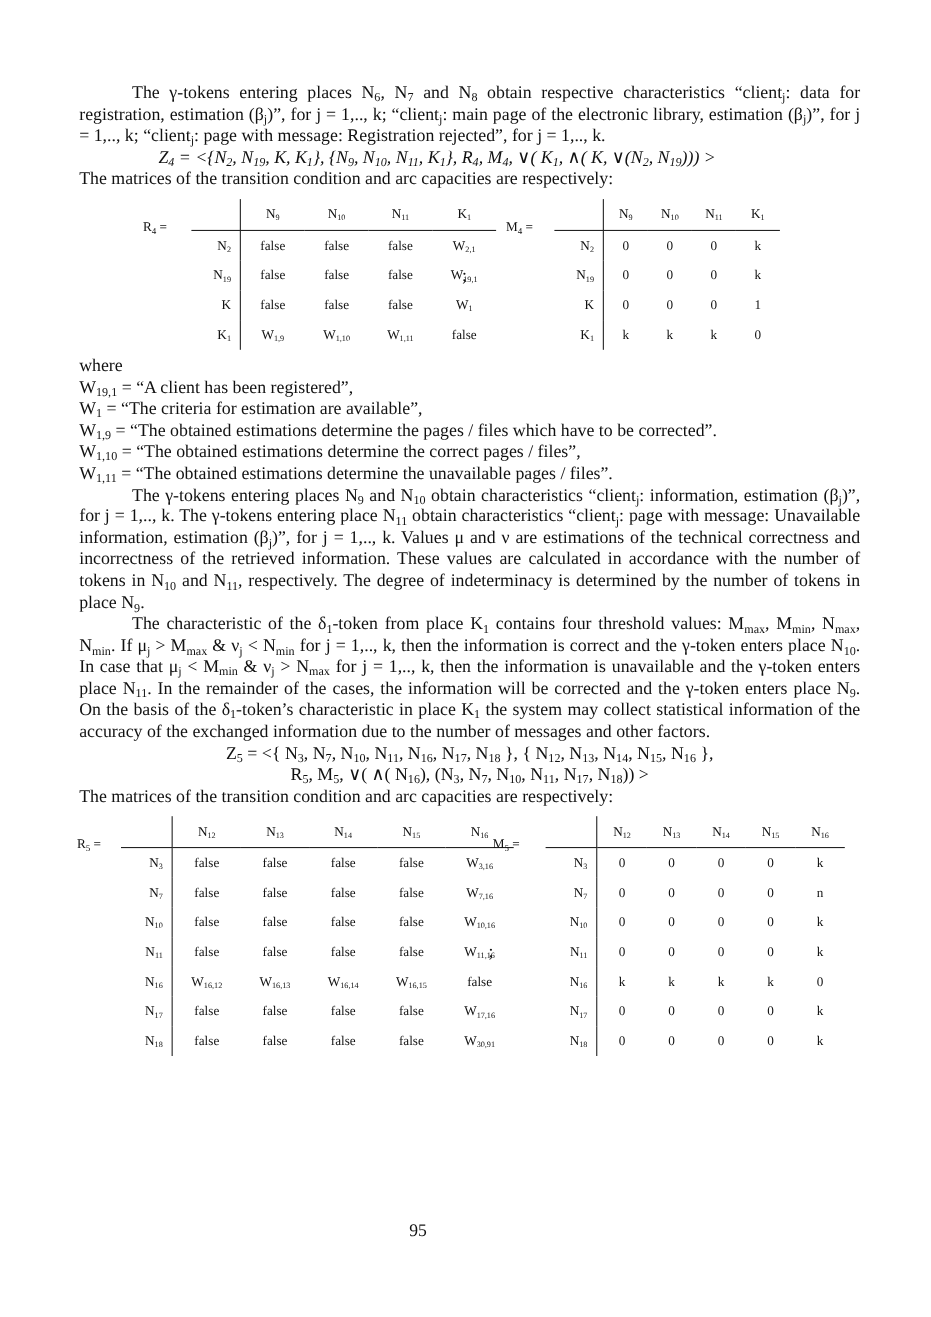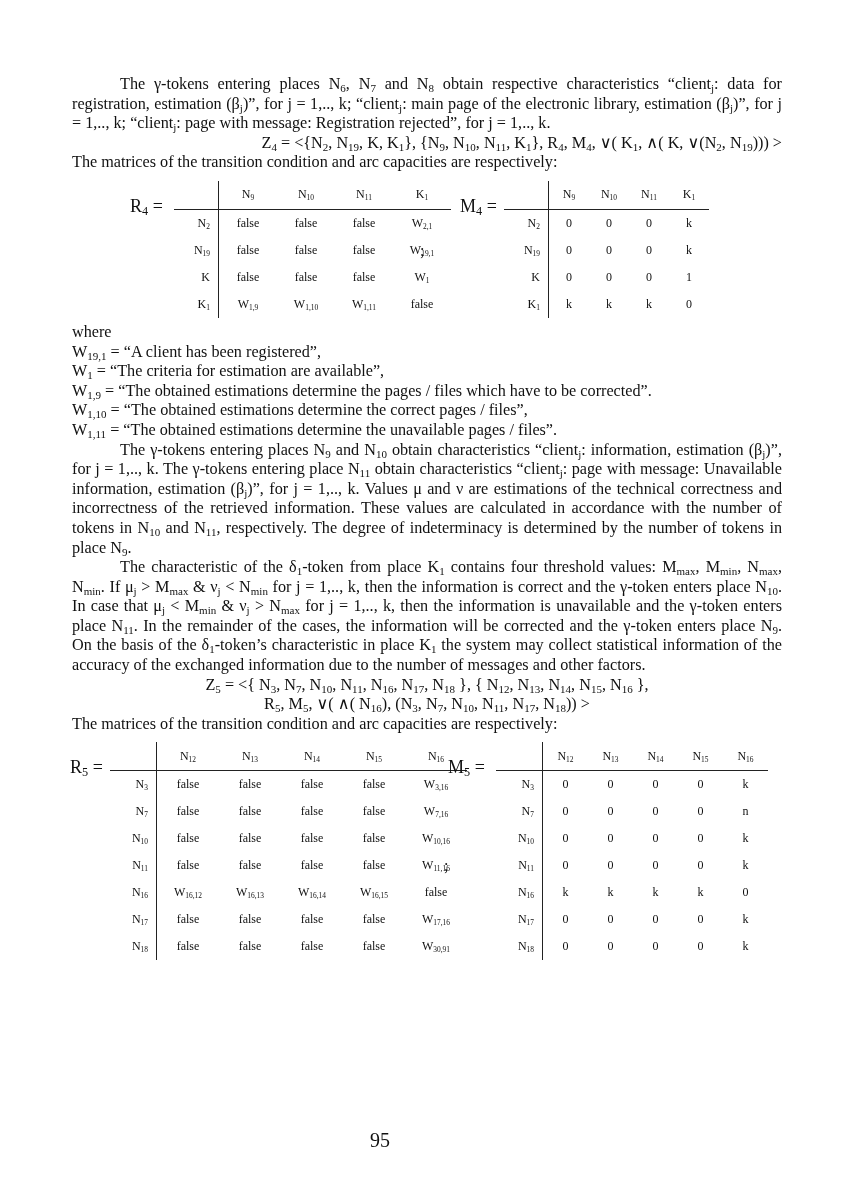--- a/index.html
+++ b/index.html
@@ -5,36 +5,36 @@
   html, body { margin: 0; padding: 0; background: #ffffff; }
   body {
     width: 846px; height: 1197px; position: relative; overflow: hidden;
     font-family: "Liberation Serif", "DejaVu Serif", serif;
     color: #111;
   }
   .page { position: absolute; left: 72px; top: 75px; width: 710px; font-size: 16.2px; line-height: 19.6px; }
   p { margin: 0; text-align: justify; }
   p.indent { text-indent: 48px; }
   .center { text-align: center; }
-  .z4 { padding-left: 0; text-align: right; text-indent: 72px; }
+  .z4 { padding-left: 0; text-align: left; text-indent: 72px; font-style: italic; }
   sub { font-size: 0.68em; vertical-align: -0.28em; line-height: 0; }
   .sm sub { font-size: 0.62em; }
   .defs p { text-align: left; }
 
   
   .mx-row { position: relative; height: 150px; }
   .mx { position: absolute; border-collapse: collapse; font-size: 12px; }
   .mx td { padding: 0 0; text-align: center; height: 27px; vertical-align: middle; }
   .mx .hdr td { height: 28px; border-bottom: 1.4px solid #222; }
   .mx td.rl { text-align: right; padding-right: 8px; border-right: 1.4px solid #222; }
   .mx .hdr td.rl { border-bottom: 1.4px solid #222; }
-  .mx-label { position: absolute; font-size: 18px; }
+  .mx-label { position: absolute; font-size: 12px; }
   .semi { position: absolute; font-size: 16px; }
 
-  .pagenum { position: absolute; left: 0; width: 760px; top: 1111px; text-align: center; font-size: 20px; margin-top: 18px; }
+  .pagenum { position: absolute; left: 0; width: 760px; top: 1111px; text-align: center; font-size: 16px; }
 </style>
 </head>
 <body>
 
 <div class="page">
 
   <p class="indent">The γ-tokens entering places N<sub>6</sub>, N<sub>7</sub> and N<sub>8</sub> obtain respective characteristics “client<sub>j</sub>: data for registration, estimation (β<sub>j</sub>)”, for j = 1,.., k; “client<sub>j</sub>: main page of the electronic library, estimation (β<sub>j</sub>)”, for j = 1,.., k; “client<sub>j</sub>: page with message: Registration rejected”, for j = 1,.., k.</p>
 
   <p class="z4">Z<sub>4</sub> = &lt;{N<sub>2</sub>, N<sub>19</sub>, K, K<sub>1</sub>}, {N<sub>9</sub>, N<sub>10</sub>, N<sub>11</sub>, K<sub>1</sub>}, R<sub>4</sub>, M<sub>4</sub>, ∨( K<sub>1</sub>, ∧( K, ∨(N<sub>2</sub>, N<sub>19</sub>))) &gt;</p>
   <p>The matrices of the transition condition and arc capacities are respectively:</p>

